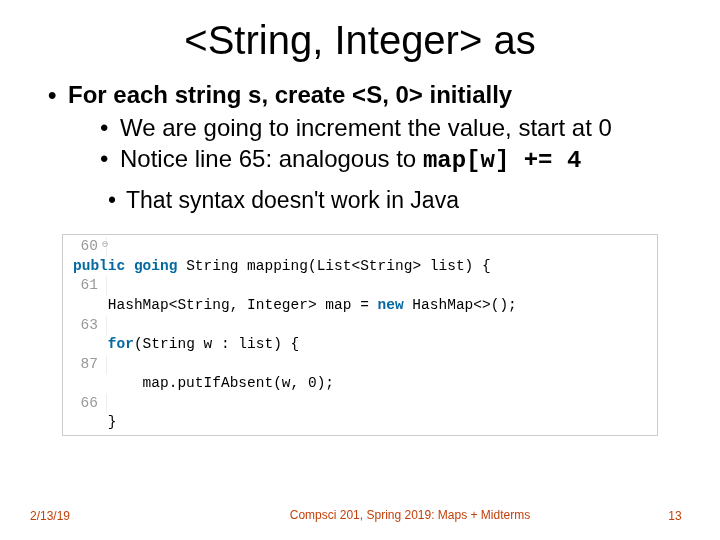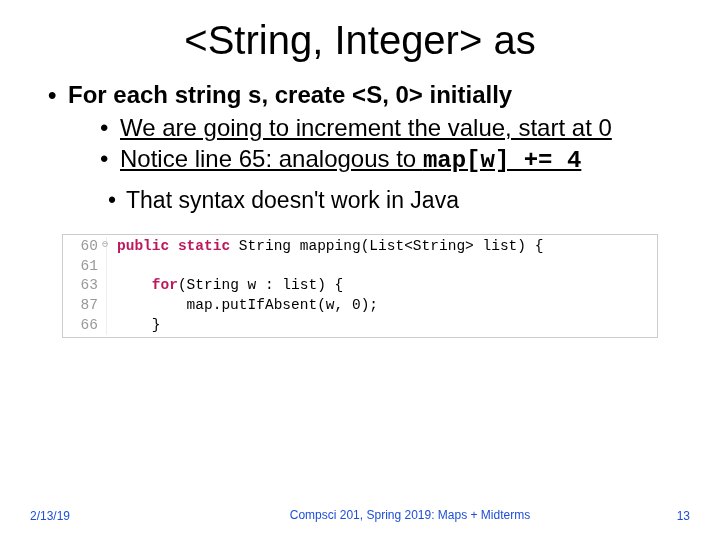--- a/index.html
+++ b/index.html
@@ -3,37 +3,37 @@
 <meta charset="utf-8">
 <style>
   * { box-sizing: border-box; margin: 0; padding: 0; }
   html, body { width: 720px; height: 540px; background: #fff; font-family: Arial, Helvetica, sans-serif; color: #000; }
   .slide { width: 720px; height: 540px; position: relative; padding: 10px 30px 0 30px; }
   .title { font-size: 40px; text-align: center; line-height: 1.1; margin: 8px 0 18px 0; font-weight: normal; }
   ul { list-style: none; }
   .lvl1 { padding-left: 18px; }
   .lvl1 > li { font-size: 24px; margin-bottom: 4px; position: relative; padding-left: 20px; font-weight: bold; line-height: 1.25; }
   .lvl1 > li::before { content: "•"; position: absolute; left: 0; top: 0; }
-  .lvl2 { padding-left: 32px; margin-top: 2px; text-decoration: underline; }
+  .lvl2 { padding-left: 32px; margin-top: 2px; }
   .lvl2 > li { font-size: 24px; font-weight: normal; position: relative; padding-left: 20px; line-height: 1.3; }
   .lvl2 > li::before { content: "•"; position: absolute; left: 0; top: 0; }
   .lvl3 { padding-left: 40px; margin-top: 10px; }
   .lvl3 > li { font-size: 23px; font-weight: normal; position: relative; padding-left: 18px; line-height: 1.3; }
   .lvl3 > li::before { content: "•"; position: absolute; left: 0; top: 0; }
   .code-inline { font-family: "Courier New", monospace; font-weight: bold; white-space: pre; }
   .code-img { margin: 18px 32px 0 32px; border: 1px solid #ccc; background: #fff; font-family: Consolas, "Courier New", monospace; font-size: 14.5px; line-height: 1.35; padding: 2px 0; }
-  .code-row { display: flex; }
+  .code-row { display: flex; flex-direction: column; }
   .gutter { width: 44px; text-align: right; color: #999; padding-right: 8px; border-right: 1px solid #eee; user-select: none; position: relative; flex-shrink: 0; }
   .fold { position: absolute; right: -2px; top: 1px; font-size: 10px; color: #aaa; }
   .code { padding-left: 10px; white-space: pre; }
-  .kw { color: #be185d; font-weight: bold; }
-  .footer { position: absolute; left: 0; bottom: 16px; width: 720px; display: flex; align-items: center; font-size: 12px; color: #1d4ed8; }
+  .kw { color: #0369a1; font-weight: bold; }
+  .footer { position: absolute; left: 0; bottom: 16px; width: 720px; display: flex; align-items: center; font-size: 12px; color: #c2410c; }
   .footer .date { width: 160px; padding-left: 30px; }
   .footer .mid { flex: 1; text-align: center; line-height: 1.3; }
-  .footer .num { width: 60px; text-align: right; padding-right: 30px; }
+  .footer .num { width: 60px; text-align: center; padding-right: 30px; }
 </style>
 </head>
 <body>
 
 <div class="slide">
 
   <h1 class="title">
     <span>&lt;String, Integer&gt; as</span><br>
   </h1>
 
@@ -48,24 +48,25 @@
       </ul>
       <ul class="lvl3">
         <li>That syntax doesn't work in Java</li>
       </ul>
     </li>
   </ul>
 
   <div class="code-img">
     <div class="code-row">
       <div class="gutter">60<span class="fold">⊖</span></div>
-      <div class="code"><span class="kw">public</span><span> </span><span class="kw">static</span><span> String mapping(List&lt;String&gt; list) {</span></div>
+      <div class="code"><span class="kw">public</span><span> </span><span class="kw">going</span><span> String mapping(List&lt;String&gt; list) {</span></div>
     </div>
     <div class="code-row">
       <div class="gutter">61</div>
+      <div class="code"><span>    HashMap&lt;String, Integer&gt; map = </span><span class="kw">new</span><span> HashMap&lt;&gt;();</span></div>
     </div>
     <div class="code-row">
       <div class="gutter">63</div>
       <div class="code"><span>    </span><span class="kw">for</span><span>(String w : list) {</span></div>
     </div>
     <div class="code-row">
       <div class="gutter">87</div>
       <div class="code">        map.putIfAbsent(w, 0);</div>
     </div>
     <div class="code-row">

